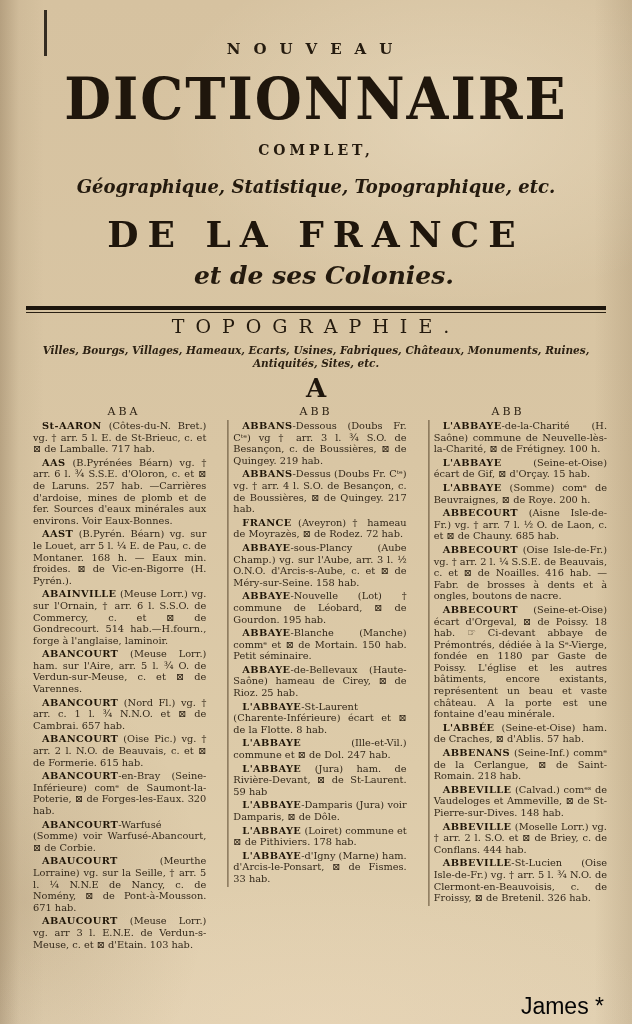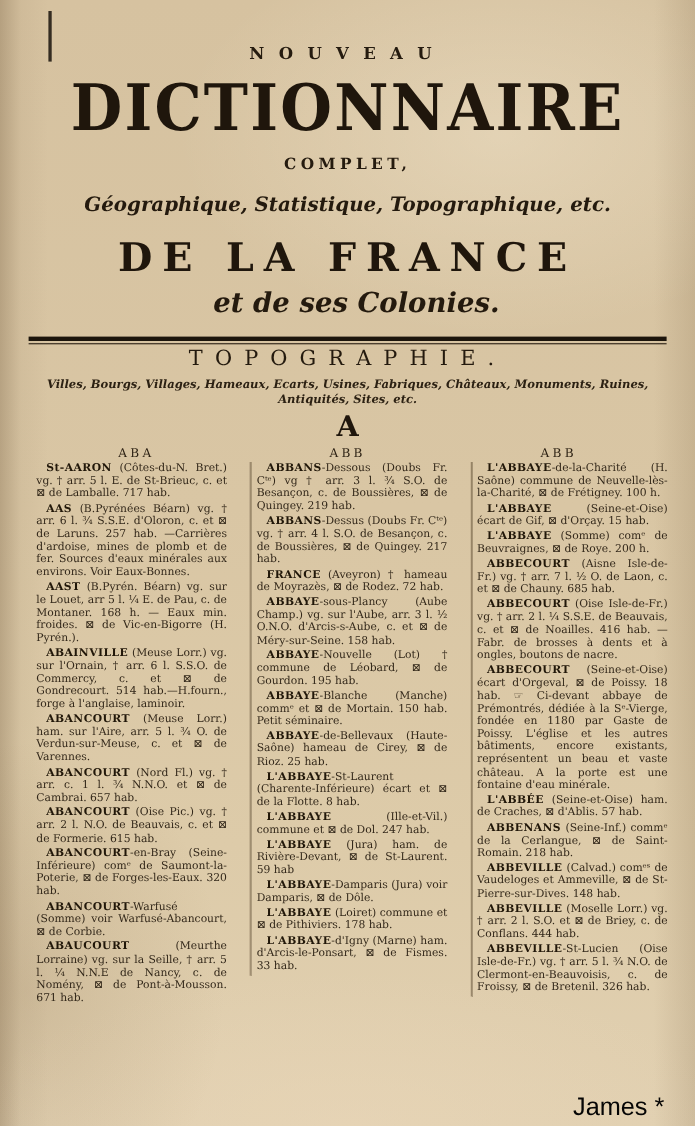--- a/index.html
+++ b/index.html
@@ -68,20 +68,21 @@
         <p class="entry"><b class="hw">St-AARON</b> (Côtes-du-N. Bret.) vg. † arr. 5 l. E. de St-Brieuc, c. et ⊠ de Lamballe. 717 hab.</p>
         <p class="entry"><b class="hw">AAS</b> (B.Pyrénées Béarn) vg. † arr. 6 l. ¾ S.S.E. d'Oloron, c. et ⊠ de Laruns. 257 hab. —Carrières d'ardoise, mines de plomb et de fer. Sources d'eaux minérales aux environs. Voir Eaux-Bonnes.</p>
         <p class="entry"><b class="hw">AAST</b> (B.Pyrén. Béarn) vg. sur le Louet, arr 5 l. ¼ E. de Pau, c. de Montaner. 168 h. — Eaux min. froides. ⊠ de Vic-en-Bigorre (H. Pyrén.).</p>
         <p class="entry"><b class="hw">ABAINVILLE</b> (Meuse Lorr.) vg. sur l'Ornain, † arr. 6 l. S.S.O. de Commercy, c. et ⊠ de Gondrecourt. 514 hab.—H.fourn., forge à l'anglaise, laminoir.</p>
         <p class="entry"><b class="hw">ABANCOURT</b> (Meuse Lorr.) ham. sur l'Aire, arr. 5 l. ¾ O. de Verdun-sur-Meuse, c. et ⊠ de Varennes.</p>
         <p class="entry"><b class="hw">ABANCOURT</b> (Nord Fl.) vg. † arr. c. 1 l. ¾ N.N.O. et ⊠ de Cambrai. 657 hab.</p>
         <p class="entry"><b class="hw">ABANCOURT</b> (Oise Pic.) vg. † arr. 2 l. N.O. de Beauvais, c. et ⊠ de Formerie. 615 hab.</p>
         <p class="entry"><b class="hw">ABANCOURT</b>-en-Bray (Seine-Inférieure) comᵉ de Saumont-la-Poterie, ⊠ de Forges-les-Eaux. 320 hab.</p>
         <p class="entry"><b class="hw">ABANCOURT</b>-Warfusé (Somme) voir Warfusé-Abancourt, ⊠ de Corbie.</p>
         <p class="entry"><b class="hw">ABAUCOURT</b> (Meurthe Lorraine) vg. sur la Seille, † arr. 5 l. ¼ N.N.E de Nancy, c. de Nomény, ⊠ de Pont-à-Mousson. 671 hab.</p>
+        <p class="entry"><b class="hw">ABAUCOURT</b> (Meuse Lorr.) vg. arr 3 l. E.N.E. de Verdun-s-Meuse, c. et ⊠ d'Etain. 103 hab.</p>
       </div>
       <div class="column">
         <p class="entry"><b class="hw">ABBANS</b>-Dessous (Doubs Fr. Cᵗᵉ) vg † arr. 3 l. ¾ S.O. de Besançon, c. de Boussières, ⊠ de Quingey. 219 hab.</p>
         <p class="entry"><b class="hw">ABBANS</b>-Dessus (Doubs Fr. Cᵗᵉ) vg. † arr. 4 l. S.O. de Besançon, c. de Boussières, ⊠ de Quingey. 217 hab.</p>
         <p class="entry"><b class="hw">FRANCE</b> (Aveyron) † hameau de Moyrazès, ⊠ de Rodez. 72 hab.</p>
         <p class="entry"><b class="hw">ABBAYE</b>-sous-Plancy (Aube Champ.) vg. sur l'Aube, arr. 3 l. ½ O.N.O. d'Arcis-s-Aube, c. et ⊠ de Méry-sur-Seine. 158 hab.</p>
         <p class="entry"><b class="hw">ABBAYE</b>-Nouvelle (Lot) † commune de Léobard, ⊠ de Gourdon. 195 hab.</p>
         <p class="entry"><b class="hw">ABBAYE</b>-Blanche (Manche) commᵉ et ⊠ de Mortain. 150 hab. Petit séminaire.</p>
         <p class="entry"><b class="hw">ABBAYE</b>-de-Bellevaux (Haute-Saône) hameau de Cirey, ⊠ de Rioz. 25 hab.</p>
         <p class="entry"><b class="hw">L'ABBAYE</b>-St-Laurent (Charente-Inférieure) écart et ⊠ de la Flotte. 8 hab.</p>

